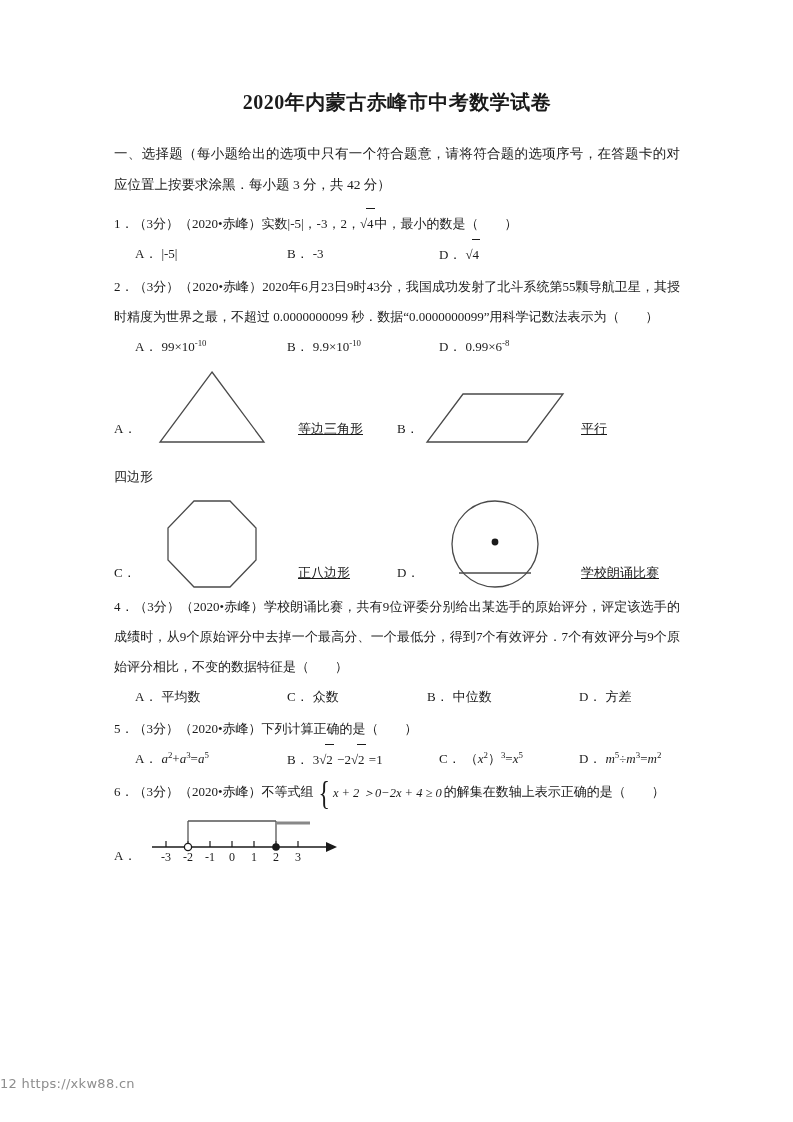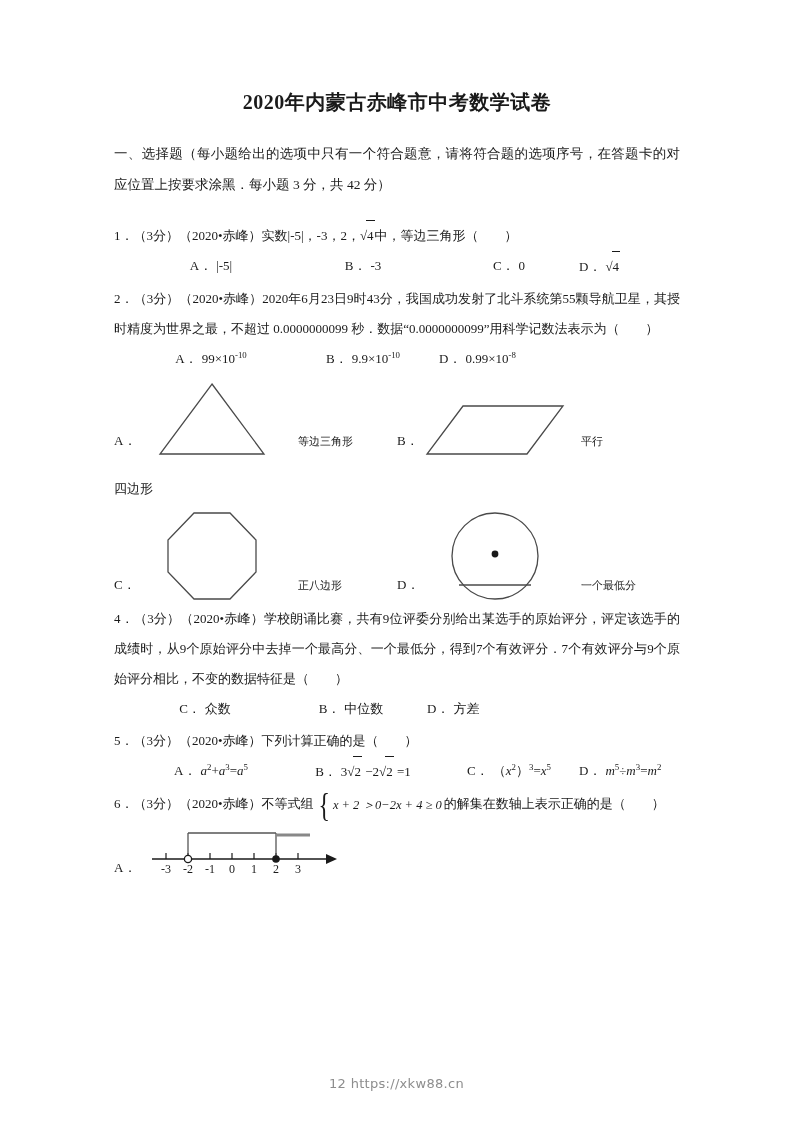--- a/index.html
+++ b/index.html
@@ -34,39 +34,38 @@
     font-weight: bold;
     letter-spacing: 0.5px;
     margin: 0 0 22px 0;
     line-height: 1.4;
   }
 
   .section-head {
     font-size: 13.5px;
     line-height: 31px;
     text-align: justify;
-    margin-bottom: 20px;
+    margin-bottom: 8px;
   }
 
   .q {
     font-size: 13px;
     line-height: 30px;
     margin-bottom: 2px;
   }
   .q-body {
     text-align: justify;
   }
   .qnum { white-space: nowrap; }
 
   .opts {
     display: flex;
     padding-left: 21px;
     font-size: 13px;
     line-height: 30px;
-    text-align: center;
   }
   .opt { display: block; }
   .opt-lab { margin-right: 4px; }
 
   
   .w1 { width: 152px; }
   .w2 { width: 152px; }
   .w3 { width: 140px; }
 
   .math { font-style: italic; font-family: "Liberation Serif", serif; }
@@ -99,23 +98,24 @@
     flex: none;
   }
   .fig-art {
     width: 144px;
     flex: none;
     display: flex;
     justify-content: center;
     align-items: flex-end;
   }
   .fig-cap {
-    font-size: 11px;
+    font-size: 13px;
     padding-bottom: 2px;
     padding-left: 14px;
+    text-decoration: underline;
   }
   .wrap-cap {
     font-size: 13px;
     line-height: 30px;
     margin-top: 16px;
   }
 
   
   .sys {
     display: inline-flex;
@@ -150,57 +150,55 @@
     width: 26px;
     padding-bottom: 3px;
     flex: none;
   }
 
   .footer {
     position: absolute;
     left: 0;
     top: 1076px;
     width: 793px;
-    text-align: center;
     font-size: 13px;
     color: #8d8d8d;
     font-family: "DejaVu Sans", sans-serif;
     letter-spacing: 0.3px;
   }
 </style>
 </head>
 <body>
 
 <div class="page">
   <div class="content">
 
     <div class="doc-title">2020年内蒙古赤峰市中考数学试卷</div>
 
     <div class="section-head">一、选择题（每小题给出的选项中只有一个符合题意，请将符合题的选项序号，在答题卡的对应位置上按要求涂黑．每小题 3 分，共 42 分）</div>
 
     <div class="q">
       <div class="q-body">
-        <span class="qnum">1．</span><span>（3分）</span><span>（2020•赤峰）</span><span>实数|‑5|，‑3，2，</span><span><span class="sqrt-sign">√</span><span class="radic">4</span></span><span>中，等边三角形（　　）</span>
+        <span class="qnum">1．</span><span>（3分）</span><span>（2020•赤峰）</span><span>实数|‑5|，‑3，2，</span><span><span class="sqrt-sign">√</span><span class="radic">4</span></span><span>中，最小的数是（　　）</span>
       </div>
       <div class="opts">
         <span class="opt w1"><span class="opt-lab">A．</span><span>|‑5|</span></span>
         <span class="opt w2"><span class="opt-lab">B．</span><span>‑3</span></span>
-        <span class="opt w3"><span class="opt-lab">C．</span><span>0</span></span>
         <span class="opt"><span class="opt-lab">D．</span><span><span class="sqrt-sign">√</span><span class="radic">4</span></span></span>
       </div>
     </div>
 
     <div class="q">
       <div class="q-body">
         <span class="qnum">2．</span><span>（3分）</span><span>（2020•赤峰）</span><span>2020年6月23日9时43分，我国成功发射了北斗系统第55颗导航卫星，其授时精度为世界之最，不超过 0.0000000099 秒．数据“0.0000000099”用科学记数法表示为（　　）</span>
       </div>
       <div class="opts">
         <span class="opt w1"><span class="opt-lab">A．</span><span>99×10</span><span class="neg-exp">‑10</span></span>
         <span class="opt w2"><span class="opt-lab">B．</span><span>9.9×10</span><span class="neg-exp">‑10</span></span>
-        <span class="opt"><span class="opt-lab">D．</span><span>0.99×10</span><span class="neg-exp">‑8</span></span>
+        <span class="opt"><span class="opt-lab">D．</span><span>0.99×6</span><span class="neg-exp">‑8</span></span>
       </div>
     </div>
 
     <div class="q">
 
       <div class="fig-row">
         <div class="fig-cell">
           <span class="fig-lab">A．</span>
           <span class="fig-art">
             <svg width="112" height="78" viewBox="0 0 112 78">
@@ -234,30 +232,31 @@
         </div>
         <div class="fig-cell">
           <span class="fig-lab">D．</span>
           <span class="fig-art">
             <svg width="96" height="92" viewBox="0 0 96 92">
               <circle cx="48" cy="46" r="43" fill="#ffffff" stroke="#4a4a4a" stroke-width="1.3"></circle>
               <circle cx="48" cy="44" r="3.4" fill="#1a1a1a"></circle>
               <line x1="12" y1="75" x2="84" y2="75" stroke="#4a4a4a" stroke-width="1.6"></line>
             </svg>
           </span>
-          <span class="fig-cap">一个最低分</span>
+          <span class="fig-cap">学校朗诵比赛</span>
         </div>
       </div>
     </div>
 
     <div class="q">
       <div class="q-body">
         <span class="qnum">4．</span><span>（3分）</span><span>（2020•赤峰）</span><span>学校朗诵比赛，共有9位评委分别给出某选手的原始评分，评定该选手的成绩时，从9个原始评分中去掉一个最高分、一个最低分，得到7个有效评分．7个有效评分与9个原始评分相比，不变的数据特征是（　　）</span>
       </div>
       <div class="opts">
+        <span class="opt w1"><span class="opt-lab">A．</span><span>平均数</span></span>
         <span class="opt w3"><span class="opt-lab">C．</span><span>众数</span></span>
         <span class="opt w2"><span class="opt-lab">B．</span><span>中位数</span></span>
         <span class="opt"><span class="opt-lab">D．</span><span>方差</span></span>
       </div>
     </div>
 
     <div class="q">
       <div class="q-body">
         <span class="qnum">5．</span><span>（3分）</span><span>（2020•赤峰）</span><span>下列计算正确的是（　　）</span>
       </div>

